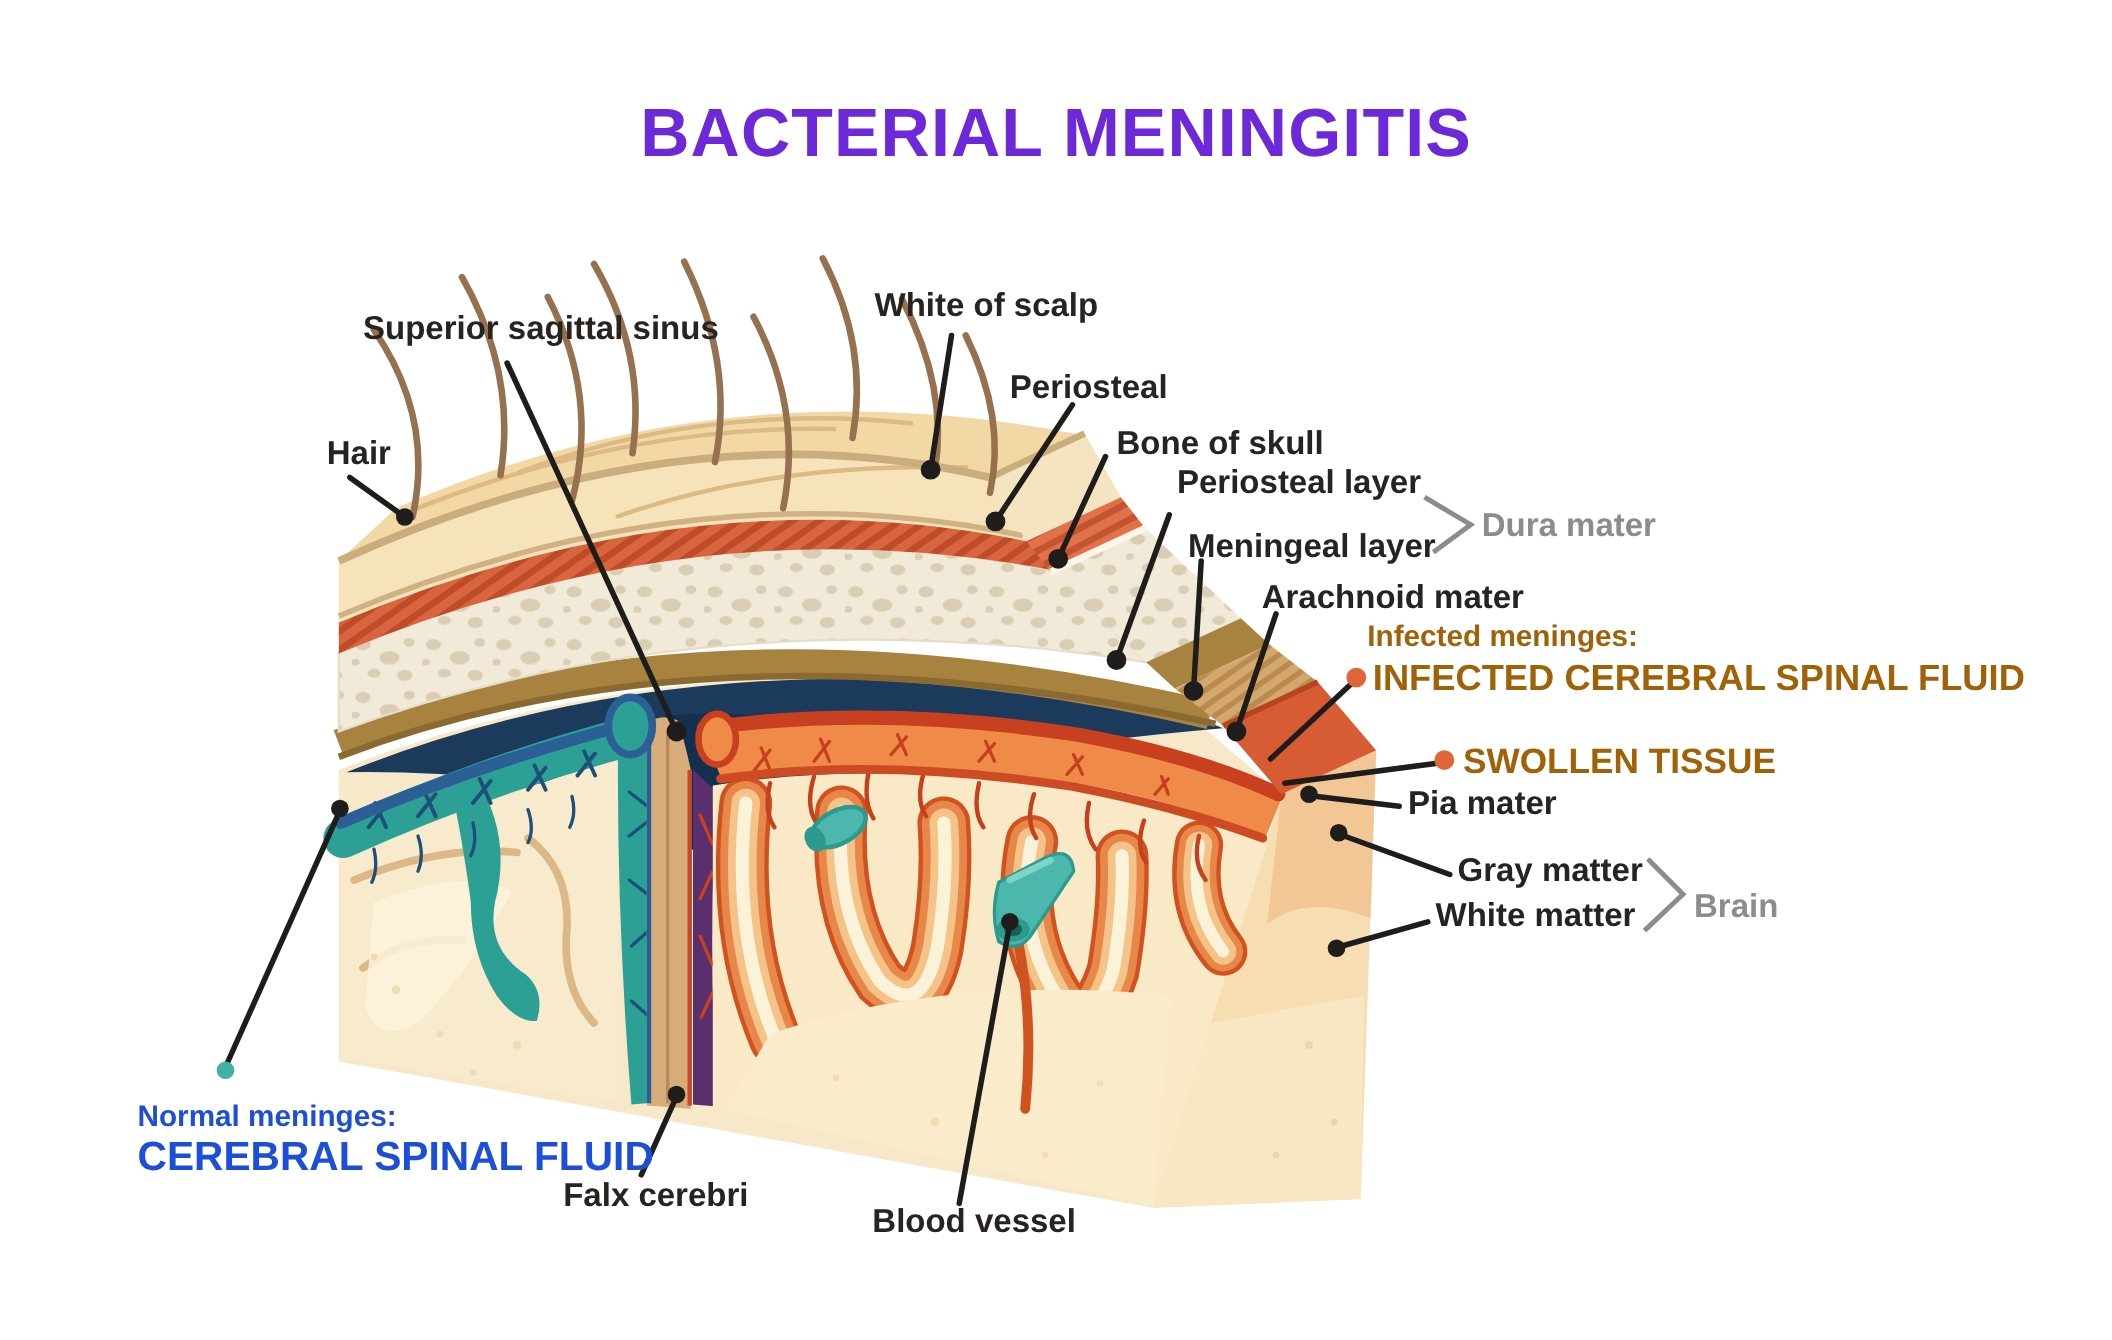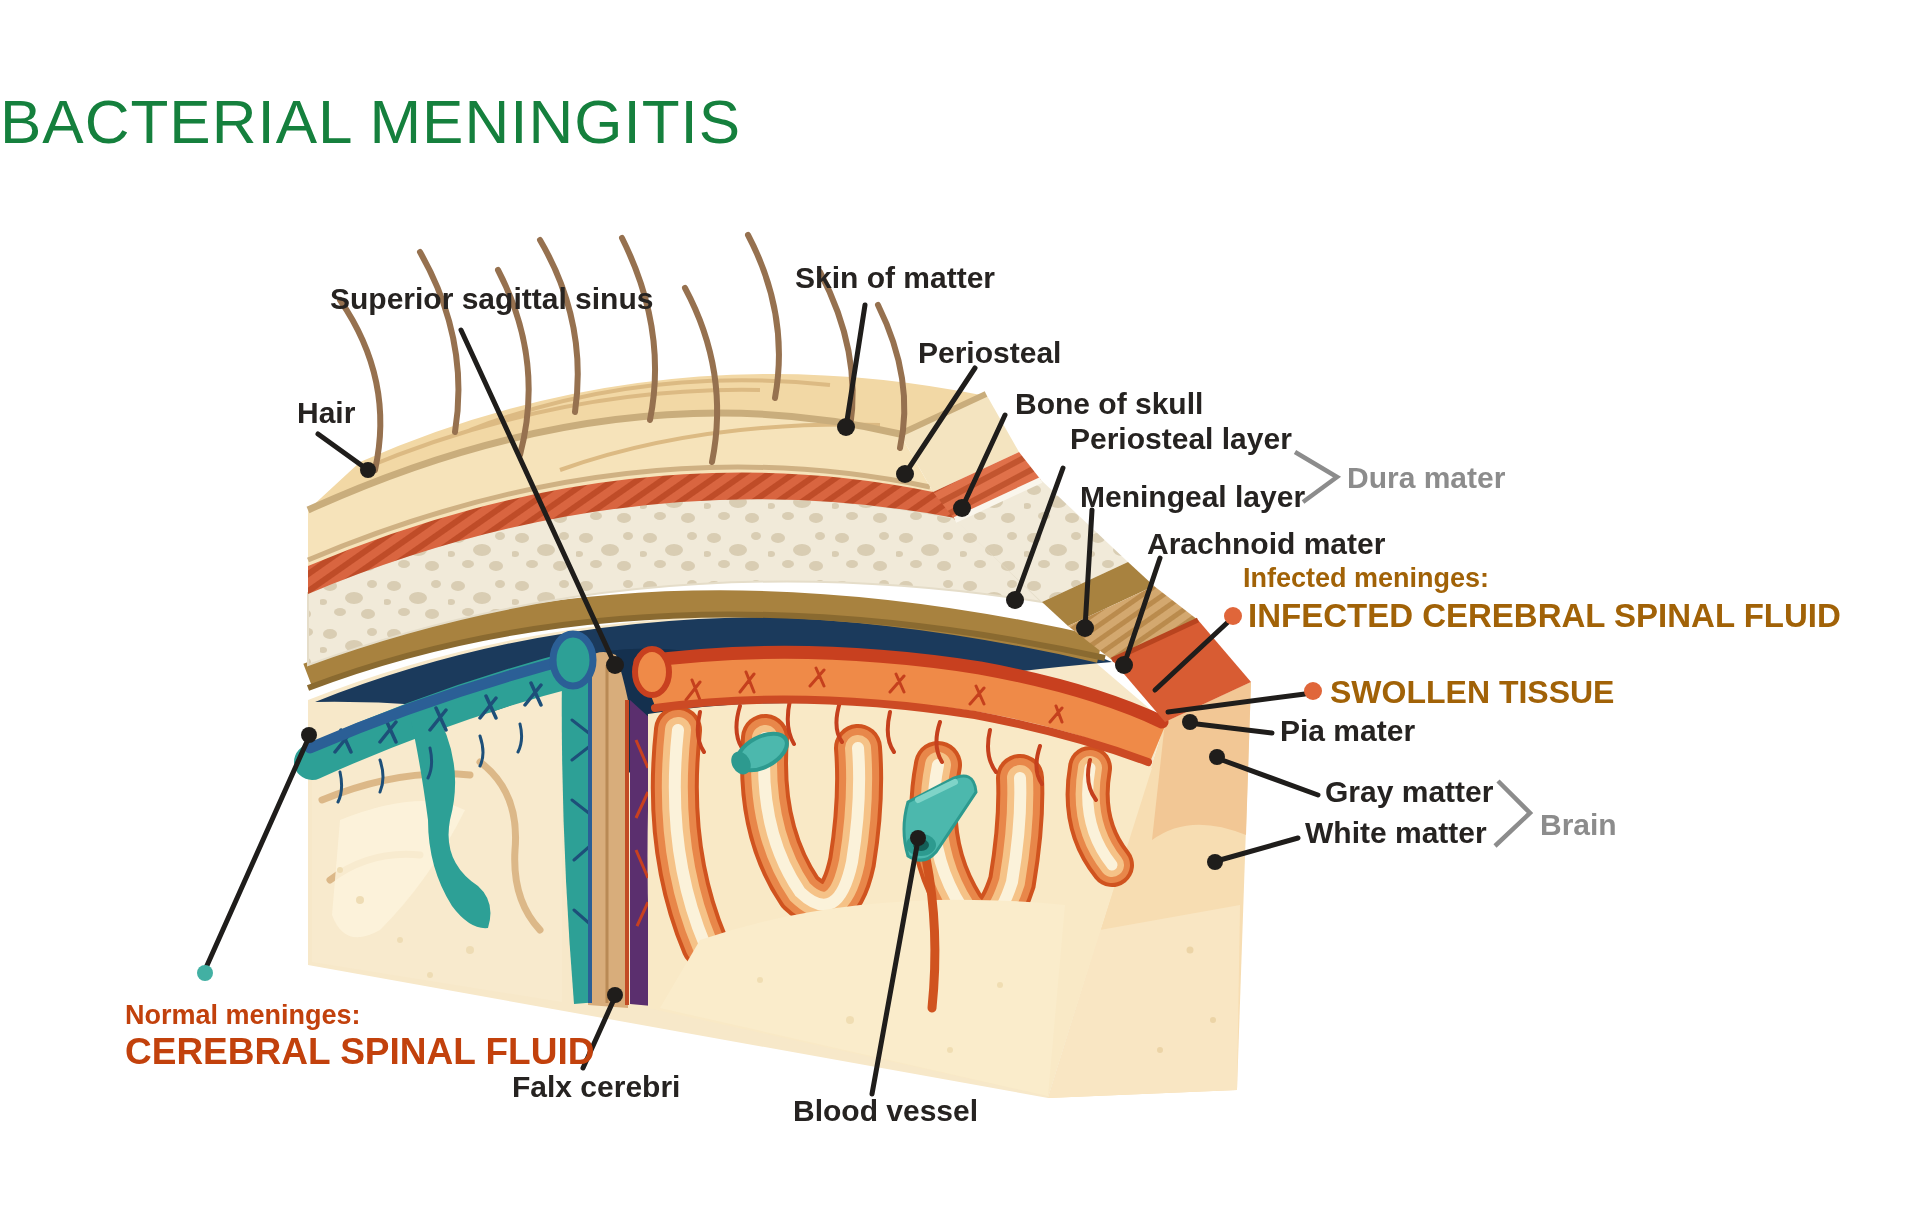--- a/index.html
+++ b/index.html
@@ -1,24 +1,24 @@
 <!DOCTYPE html>
 <html><head>
 <meta charset="utf-8">
 <style>
   html,body{margin:0;padding:0;background:#ffffff;}
   .stage{position:relative;width:1920px;height:1218px;background:#ffffff;overflow:hidden;
          font-family:"Liberation Sans", sans-serif;}
   .art{position:absolute;left:0;top:0;}
-  .title{position:absolute;left:0;right:0;top:86px;
-         font-size:62px;font-weight:400;letter-spacing:1px;color:#15803d;}
+  .title{position:absolute;left:0;right:0;top:86px;text-align:center;
+         font-size:62px;font-weight:700;letter-spacing:1px;color:#6d28d9;}
   .lbl{position:absolute;white-space:nowrap;font-weight:700;font-size:30px;color:#262321;}
   .lbl.muted{color:#8c8c8c;}
   .lbl.orange{color:#a16207;font-weight:600;}
-  .lbl.teal{color:#c2410c;font-weight:600;}
+  .lbl.teal{color:#1d4ed8;font-weight:600;}
   .sz27{font-size:27px;}
   .sz32{font-size:32px;}
   .sz33{font-size:33px;}
   .sz37{font-size:37px;}
 </style>
 </head>
 <body>
 
 <div class="stage">
 
@@ -222,21 +222,21 @@
     <g stroke="#8c8c8c" stroke-width="4.5" fill="none">
       <path d="M1295,452 L1337,477 L1303,502"></path>
       <path d="M1498,781 L1530,813 L1495,846"></path>
     </g>
   </svg>
 
   <div class="title">BACTERIAL MENINGITIS</div>
 
   <div class="lbl" style="left:297px;top:396px;text-align:right;">Hair</div>
   <div class="lbl" style="left:330px;top:282px;">Superior sagittal sinus</div>
-  <div class="lbl" style="left:795px;top:261px;">Skin of matter</div>
+  <div class="lbl" style="left:795px;top:261px;">White of scalp</div>
   <div class="lbl" style="left:918px;top:336px;">Periosteal</div>
   <div class="lbl" style="left:1015px;top:387px;">Bone of skull</div>
   <div class="lbl" style="left:1070px;top:422px;text-align:center;">Periosteal layer</div>
   <div class="lbl" style="left:1080px;top:480px;">Meningeal layer</div>
   <div class="lbl muted" style="left:1347px;top:461px;">Dura mater</div>
   <div class="lbl" style="left:1147px;top:527px;">Arachnoid mater</div>
   <div class="lbl orange sz27" style="left:1243px;top:563px;">Infected meninges:</div>
   <div class="lbl orange sz33" style="left:1248px;top:597px;text-align:right;">INFECTED CEREBRAL SPINAL FLUID</div>
   <div class="lbl orange sz32" style="left:1330px;top:674px;">SWOLLEN TISSUE</div>
   <div class="lbl" style="left:1280px;top:714px;">Pia mater</div>

